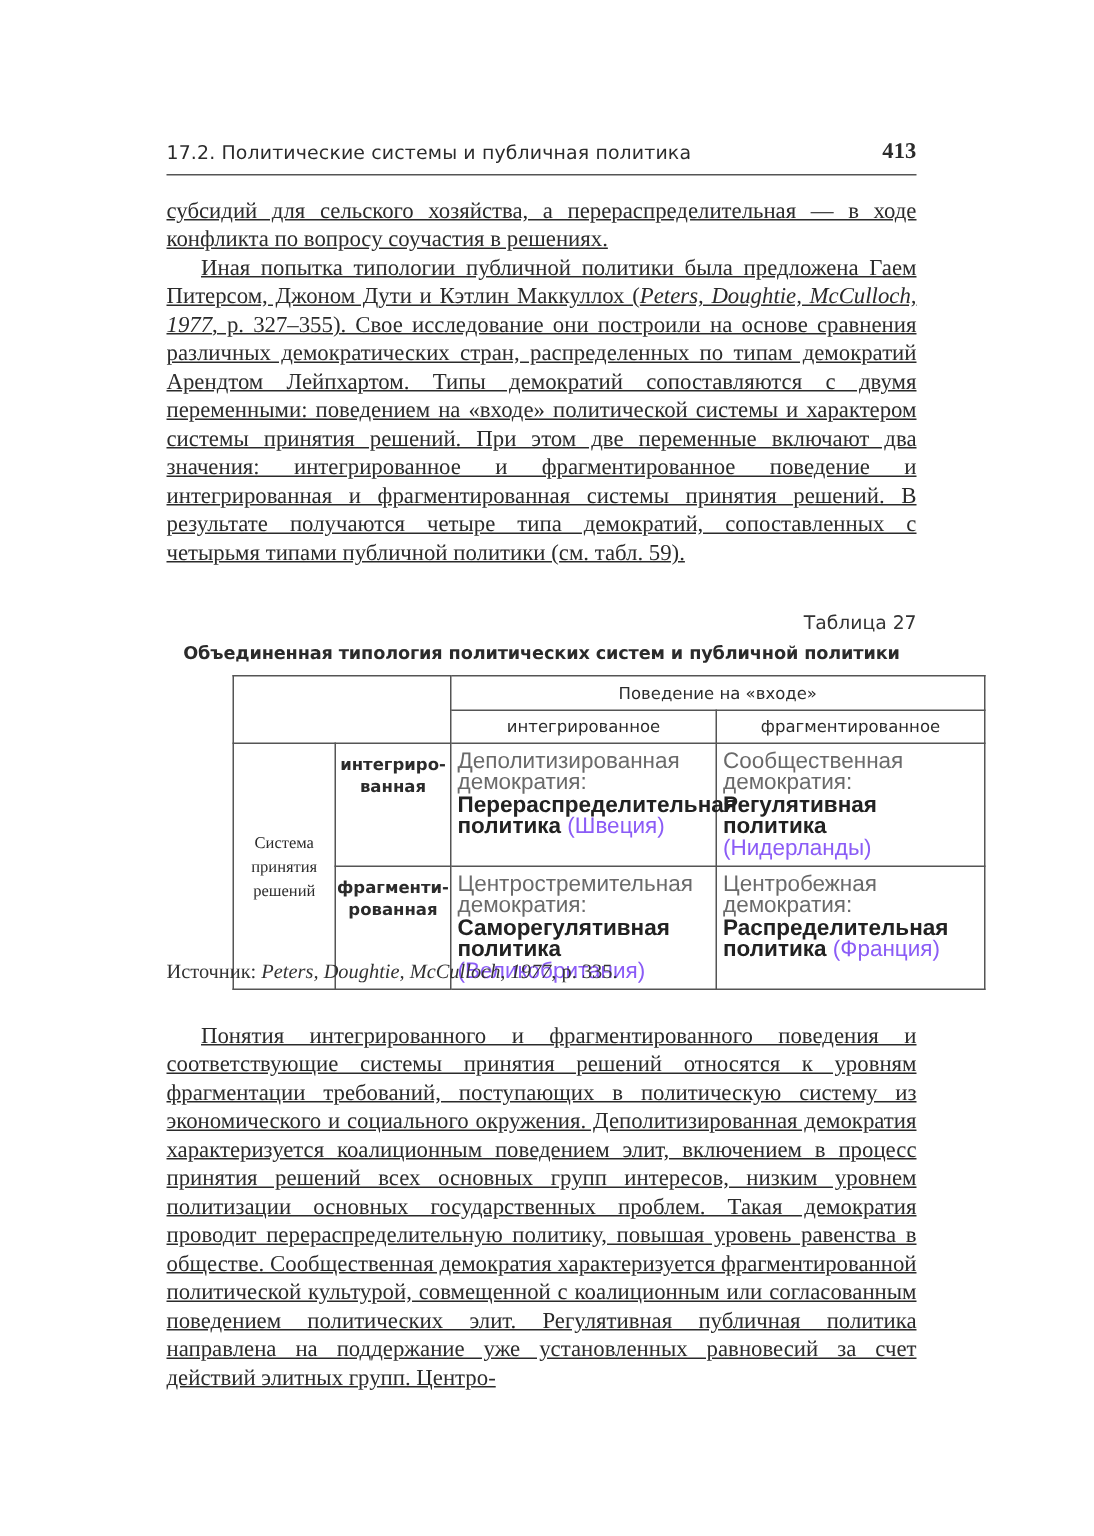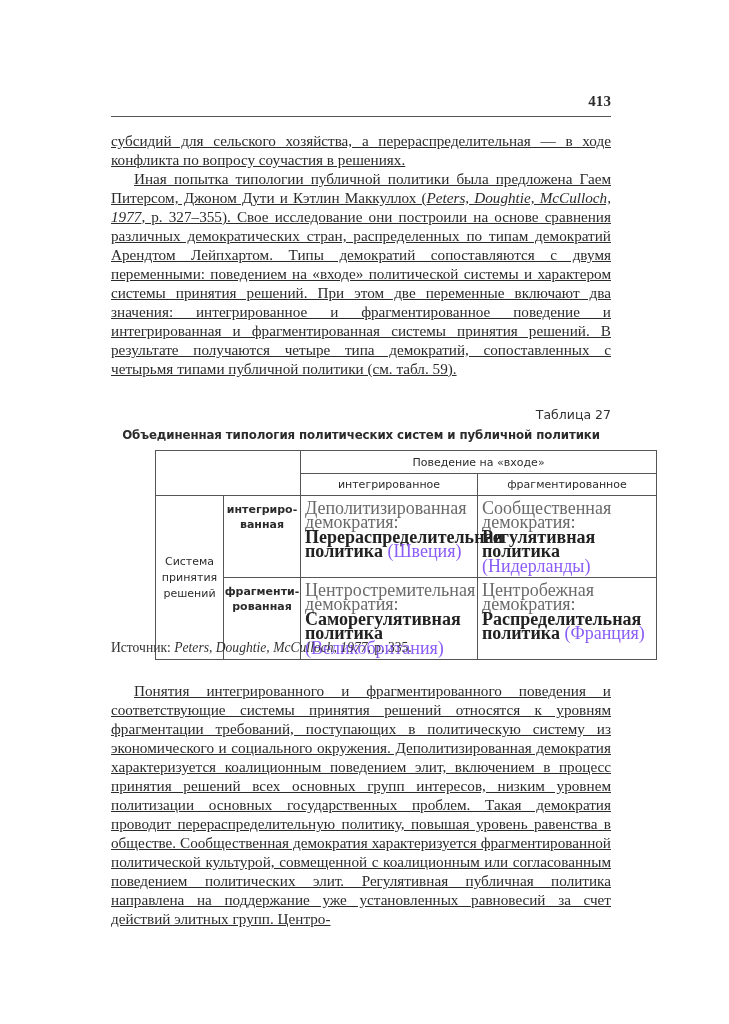--- a/index.html
+++ b/index.html
@@ -15,30 +15,31 @@
   .indent { text-indent:23px; }
   .it { font-style:italic; }
   .table-label { position:absolute; right:118px; top:407px; font-family:"DejaVu Sans", sans-serif; font-size:12.5px; color:#333; }
   .table-title { position:absolute; left:111px; width:500px; top:428px; text-align:center;
     font-family:"DejaVu Sans", sans-serif; font-weight:bold; font-size:11.8px; color:#2b2b2b; letter-spacing:-0.1px; }
   table.typology { position:absolute; left:111px; top:450px; width:501px; border-collapse:collapse; table-layout:fixed;margin-left:44px; }
   table.typology td { border:1.3px solid #555; padding:0; vertical-align:top; }
   .hd { font-family:"DejaVu Sans", sans-serif; font-size:11px; text-align:center; vertical-align:middle !important; color:#2b2b2b; }
   .rowhd { font-family:"DejaVu Sans", sans-serif; font-size:11px; font-weight:bold; text-align:center; line-height:15px; color:#2b2b2b; padding-top:6px !important; }
   .sysh { font-family:"DejaVu Sans", sans-serif; font-size:11px; text-align:center; vertical-align:middle !important; line-height:16px; color:#2b2b2b; }
-  .cell { font-family:Liberation Serif, serif; font-size:18px; line-height:14.4px; padding:5px 4px 4px 4px !important; color:#2b2b2b; }
+  .cell { font-family:Liberation Sans, sans-serif; font-size:15px; line-height:14.4px; padding:5px 4px 4px 4px !important; color:#2b2b2b; }
   .cell .desc { color:#6a6a6a; display:block; }
   .cell b { font-weight:bold; color:#222; }
   .cell .cty { color:#8b5cf6; }
   .source { position:absolute; left:111px; top:640px; font-family:"Liberation Serif", serif; font-size:13.6px; color:#333; }
 </style>
 </head>
 <body>
 
 <div class="running-head">
+  <span class="title">17.2. Политические системы и публичная политика</span>
   <span class="pnum">413</span>
 </div>
 <div class="head-rule"></div>
 
 <div class="body-text" style="top:131px;">
   <p>субсидий для сельского хозяйства, а перераспределительная — в ходе конфликта по вопросу соучастия в решениях.</p>
   <p class="indent"><span>Иная попытка типологии публичной политики была предложена Гаем Питерсом, Джоном Дути и Кэтлин Маккуллох (</span><span class="it">Peters, Doughtie, McCulloch, 1977</span><span>, p. 327–355). Свое исследование они построили на основе сравнения различных демократических стран, распределенных по типам демократий Арендтом Лейпхартом. Типы демократий сопоставляются с двумя переменными: поведением на «входе» политической системы и характером системы принятия решений. При этом две переменные включают два значения: интегрированное и фрагментированное поведение и интегрированная и фрагментированная системы принятия решений. В результате получаются четыре типа демократий, сопоставленных с четырьмя типами публичной политики (см. табл. 59).</span></p>
 </div>
 
 <div class="table-label">Таблица 27</div>
@@ -54,21 +55,21 @@
   <tbody>
       <tr style="height:23px;">
     <td colspan="2" rowspan="2"></td>
     <td colspan="2" class="hd">Поведение на «входе»</td>
   </tr>
   <tr style="height:22px;">
     <td class="hd">интегрированное</td>
     <td class="hd">фрагментированное</td>
   </tr>
   <tr style="height:67px;">
-    <td rowspan="2" class="sysh"><span style="display:inline-block;width:56px;">Система принятия решений</span></td>
+    <td rowspan="2" class="sysh"><span style="display:inline-block;width:56px;font-family:Liberation Serif, serif;">Система принятия решений</span></td>
     <td class="rowhd">интегриро-ванная</td>
     <td class="cell">
       <span class="desc">Деполитизированная демократия:</span>
       <b>Перераспределительная политика</b>
       <span class="cty">(Швеция)</span>
     </td>
     <td class="cell">
       <span class="desc">Сообщественная демократия:</span>
       <b>Регулятивная политика</b>
       <span class="cty">(Нидерланды)</span>

